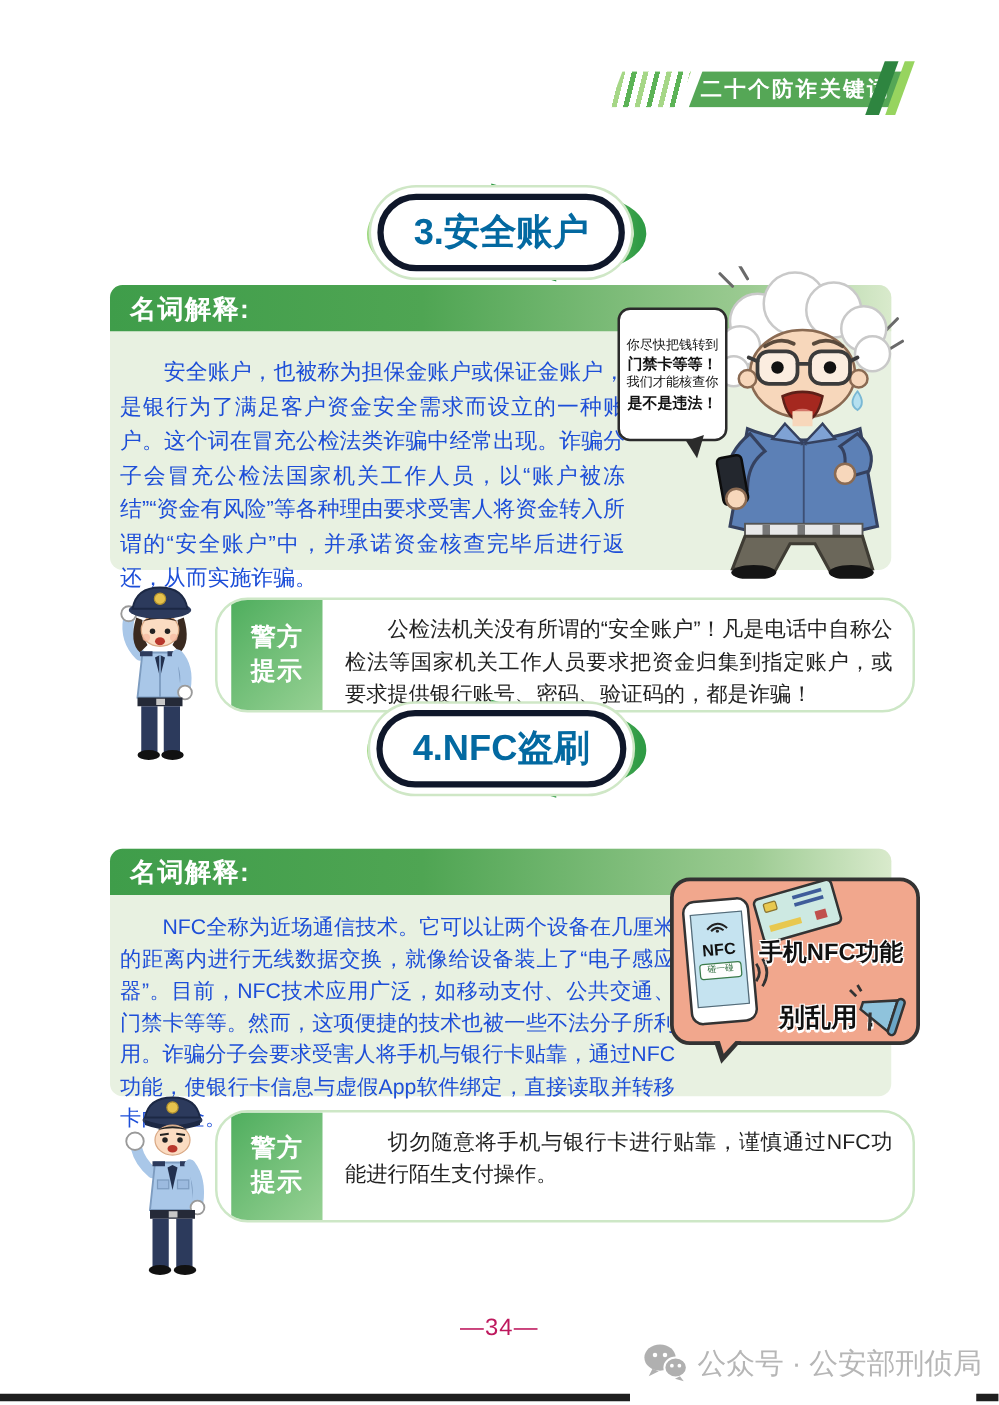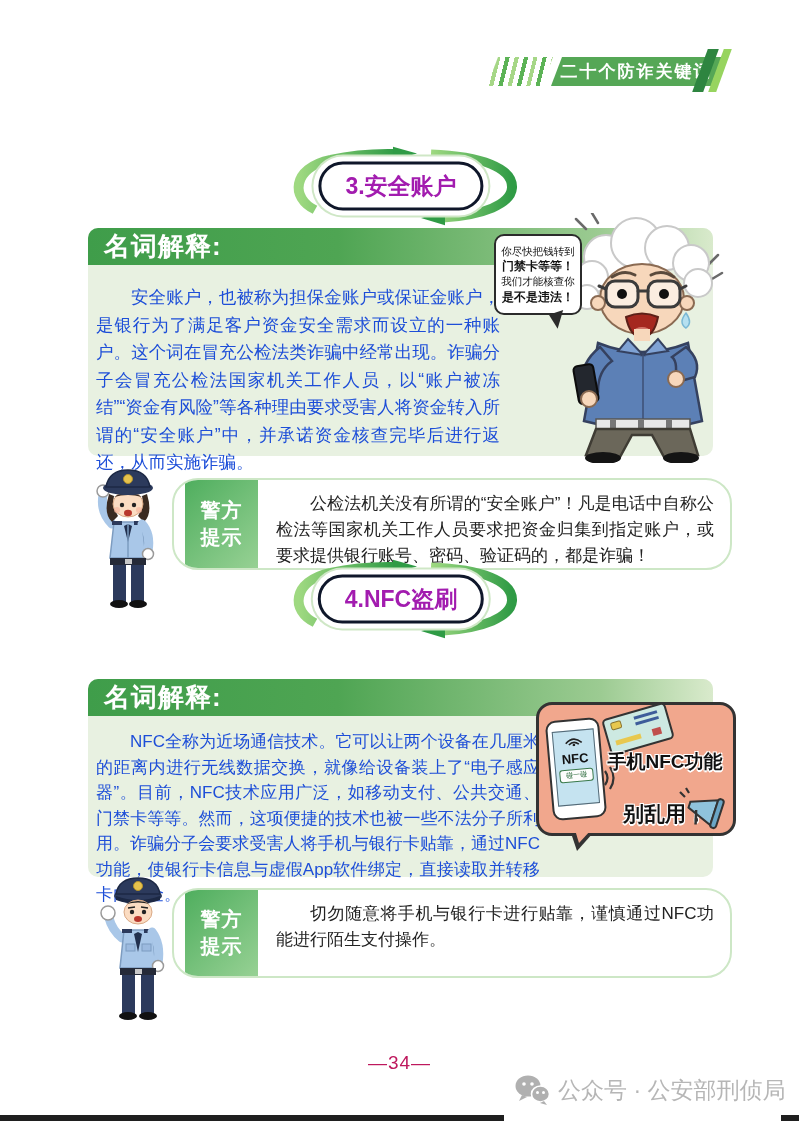--- a/index.html
+++ b/index.html
@@ -15,39 +15,39 @@
     color:#fff;font-weight:700;font-size:17px;letter-spacing:2px;
     display:flex;align-items:center;justify-content:center;}
   .band-mark{position:absolute;transform:skewX(-20deg);}
   .band-mark.m1{left:700px;top:49px;width:11px;height:43px;background:#2e8540;}
   .band-mark.m2{left:716px;top:49px;width:8px;height:43px;background:#97d45f;}
 
   
   .title-wrap{position:absolute;left:281px;width:240px;height:84px;}
   .title-arrows{position:absolute;left:0;top:0;width:240px;height:84px;}
   .title-pill{position:absolute;left:50%;top:50%;transform:translate(-50%,-50%);
-    background:#fff;border:3px solid #0f172a;border-radius:40px;padding:6px 24px;
-    font-size:23px;font-weight:800;color:#a21caf;white-space:nowrap;
+    background:#fff;border:5px solid #0f172a;border-radius:40px;padding:6px 24px;
+    font-size:29px;font-weight:800;color:#0369a1;white-space:nowrap;
     box-shadow:0 0 0 5px #ffffff,0 0 0 7px #cfe7c6;z-index:2;}
 
   
   .term-box{position:absolute;left:88px;width:625px;background:#e8f1e1;border-radius:10px;}
   #box1{top:228px;height:228px;}
   #box2{top:679px;height:198px;}
   .term-head{height:37px;border-radius:10px 10px 0 0;
     background:linear-gradient(90deg,#3f9d4a 0%,#4fa553 40%,#9ccb92 82%,#d9eacc 100%);
-    color:#fff;font-size:26px;font-weight:800;letter-spacing:1px;
+    color:#fff;font-size:21px;font-weight:800;letter-spacing:1px;
     display:flex;align-items:center;padding-left:16px;box-sizing:border-box;}
   .term-body{color:#1d4ed8;text-align:justify;text-indent:2em;}
   #box1 .term-body{width:404px;padding:19px 0 0 8px;font-size:17.5px;line-height:27.5px;}
   #box2 .term-body{width:444px;padding:13px 0 0 8px;font-size:17px;line-height:25.5px;}
 
   
-  .speech-bubble{position:absolute;left:494px;top:234px;width:80px;background:#fff;
-    border:2px solid #2b2b2b;border-radius:10px;padding:8px 2px;text-align:center;
+  .speech-bubble{position:absolute;left:494px;top:246px;width:80px;background:#fff;
+    border:2px solid #2b2b2b;border-radius:10px;padding:21px 2px;text-align:center;
     color:#111;z-index:3;}
   .speech-bubble::after{content:'';position:absolute;right:14px;bottom:-15px;width:0;height:0;
     border-left:4px solid transparent;border-right:11px solid transparent;
     border-top:16px solid #2b2b2b;transform:rotate(-18deg);}
   .sb-line{font-size:10.5px;line-height:1.35;}
   .sb-strong{font-weight:800;font-size:12px;}
 
   
   .oldman{position:absolute;left:540px;top:213px;z-index:2;}
   .officer1{position:absolute;left:76px;top:464px;}

